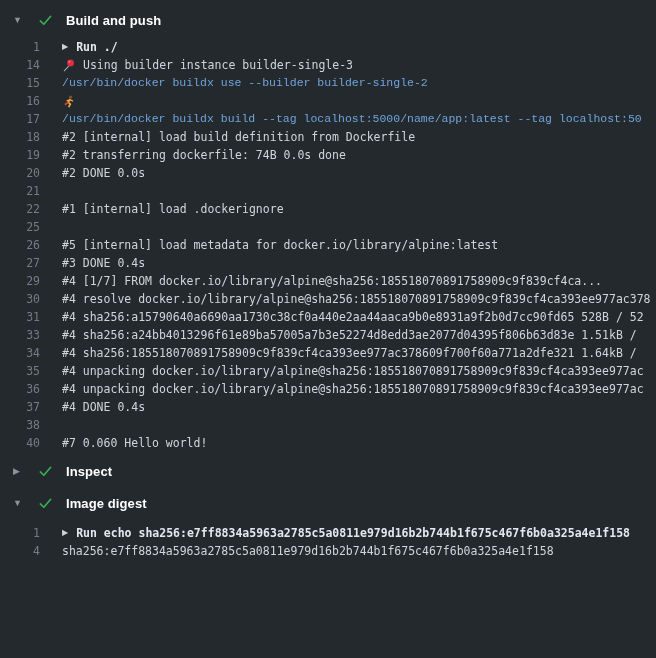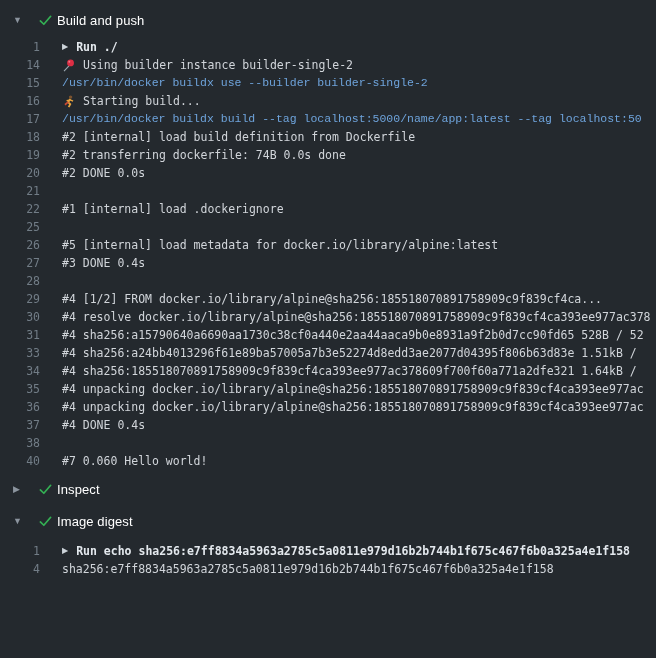--- a/index.html
+++ b/index.html
@@ -28,23 +28,23 @@
   .section-header.hdr-inspect{padding-top:10px;padding-bottom:0;}
   .section-header.hdr-digest{padding-top:14px;padding-bottom:0;}
   .chev{
     width:14px;flex:0 0 14px;
     color:var(--chev);
     font-size:9px;line-height:18px;
     text-align:left;
   }
   .check{margin-left:11px;width:15px;height:15px;flex:0 0 15px;display:block;}
   .section-title{
-    margin-left:4px;
+    margin-left:13px;
     color:var(--title);
-    font-size:13px;font-weight:400;
+    font-size:13px;font-weight:700;
     letter-spacing:.1px;
     white-space:pre;
   }
   .lines{}
   .lines.digest-lines{margin-top:12px;}
   .log-line{
     display:flex;
     height:18px;line-height:18px;
     font-family:"DejaVu Sans Mono","Liberation Mono",monospace;
     font-size:11.5px;
@@ -82,39 +82,38 @@
         <path d="M2.5 8.5 L6.2 12 L13.5 3.5" fill="none" stroke="var(--green)" stroke-width="1.8" stroke-linecap="round" stroke-linejoin="round"></path>
       </svg>
       <span class="section-title">Build and push</span>
     </div>
     <div class="lines">
       <div class="log-line"><span class="num">1</span><span class="content style-run"><span class="play">▶</span><span>Run ./</span></span></div>
       <div class="log-line"><span class="num">14</span><span class="content style-normal"><svg viewBox="0 0 16 16" width="13" height="13" class="inline-ico">
             <line x1="8.5" y1="8.5" x2="2.5" y2="15" stroke="#9aa7b1" stroke-width="1.4"></line>
             <circle cx="10.5" cy="4.8" r="4.2" fill="#dd2e44"></circle>
             <circle cx="9" cy="3.4" r="1.2" fill="#f07585"></circle>
-          </svg><span>Using builder instance builder-single-2</span></span></div>
+          </svg><span>Using builder instance builder-single-3</span></span></div>
       <div class="log-line"><span class="num">15</span><span class="content style-command"><span>/usr/bin/docker buildx use --builder builder-single-2</span></span></div>
       <div class="log-line"><span class="num">16</span><span class="content style-normal"><svg viewBox="0 0 16 16" width="13" height="13" class="inline-ico">
             <circle cx="10.6" cy="2.6" r="2.1" fill="#7a5230"></circle>
             <path d="M10.2 5 L7.6 8.8 L10.2 11.4 L8.2 15" fill="none" stroke="#e8a33d" stroke-width="2.2"></path>
             <path d="M7.8 8.6 L3.6 12" fill="none" stroke="#cc4a33" stroke-width="2"></path>
             <path d="M10 6 L13.6 7.6 M9.6 6.4 L5.6 6.9" fill="none" stroke="#e8a33d" stroke-width="1.7"></path>
-          </svg><span>Starting build...</span></span></div>
+          </svg></span></div>
       <div class="log-line"><span class="num">17</span><span class="content style-command"><span>/usr/bin/docker buildx build --tag localhost:5000/name/app:latest --tag localhost:50</span></span></div>
       <div class="log-line"><span class="num">18</span><span class="content style-normal"><span>#2 [internal] load build definition from Dockerfile</span></span></div>
       <div class="log-line"><span class="num">19</span><span class="content style-normal"><span>#2 transferring dockerfile: 74B 0.0s done</span></span></div>
       <div class="log-line"><span class="num">20</span><span class="content style-normal"><span>#2 DONE 0.0s</span></span></div>
       <div class="log-line"><span class="num">21</span><span class="content style-normal"><span></span></span></div>
       <div class="log-line"><span class="num">22</span><span class="content style-normal"><span>#1 [internal] load .dockerignore</span></span></div>
       <div class="log-line"><span class="num">25</span><span class="content style-normal"><span></span></span></div>
       <div class="log-line"><span class="num">26</span><span class="content style-normal"><span>#5 [internal] load metadata for docker.io/library/alpine:latest</span></span></div>
       <div class="log-line"><span class="num">27</span><span class="content style-normal"><span>#3 DONE 0.4s</span></span></div>
-      <div class="log-line"><span class="num">28</span><span class="content style-normal"><span></span></span></div>
-      <div class="log-line"><span class="num">29</span><span class="content style-normal"><span>#4 [1/2] FROM docker.io/library/alpine@sha256:185518070891758909c9f839cf4ca...</span></span></div>
+      <div class="log-line"><span class="num">29</span><span class="content style-normal"><span>#4 [1/7] FROM docker.io/library/alpine@sha256:185518070891758909c9f839cf4ca...</span></span></div>
       <div class="log-line"><span class="num">30</span><span class="content style-normal"><span>#4 resolve docker.io/library/alpine@sha256:185518070891758909c9f839cf4ca393ee977ac378</span></span></div>
       <div class="log-line"><span class="num">31</span><span class="content style-normal"><span>#4 sha256:a15790640a6690aa1730c38cf0a440e2aa44aaca9b0e8931a9f2b0d7cc90fd65 528B / 52</span></span></div>
       <div class="log-line"><span class="num">33</span><span class="content style-normal"><span>#4 sha256:a24bb4013296f61e89ba57005a7b3e52274d8edd3ae2077d04395f806b63d83e 1.51kB / </span></span></div>
       <div class="log-line"><span class="num">34</span><span class="content style-normal"><span>#4 sha256:185518070891758909c9f839cf4ca393ee977ac378609f700f60a771a2dfe321 1.64kB / </span></span></div>
       <div class="log-line"><span class="num">35</span><span class="content style-normal"><span>#4 unpacking docker.io/library/alpine@sha256:185518070891758909c9f839cf4ca393ee977ac</span></span></div>
       <div class="log-line"><span class="num">36</span><span class="content style-normal"><span>#4 unpacking docker.io/library/alpine@sha256:185518070891758909c9f839cf4ca393ee977ac</span></span></div>
       <div class="log-line"><span class="num">37</span><span class="content style-normal"><span>#4 DONE 0.4s</span></span></div>
       <div class="log-line"><span class="num">38</span><span class="content style-normal"><span></span></span></div>
       <div class="log-line"><span class="num">40</span><span class="content style-normal"><span>#7 0.060 Hello world!</span></span></div>
     </div>

